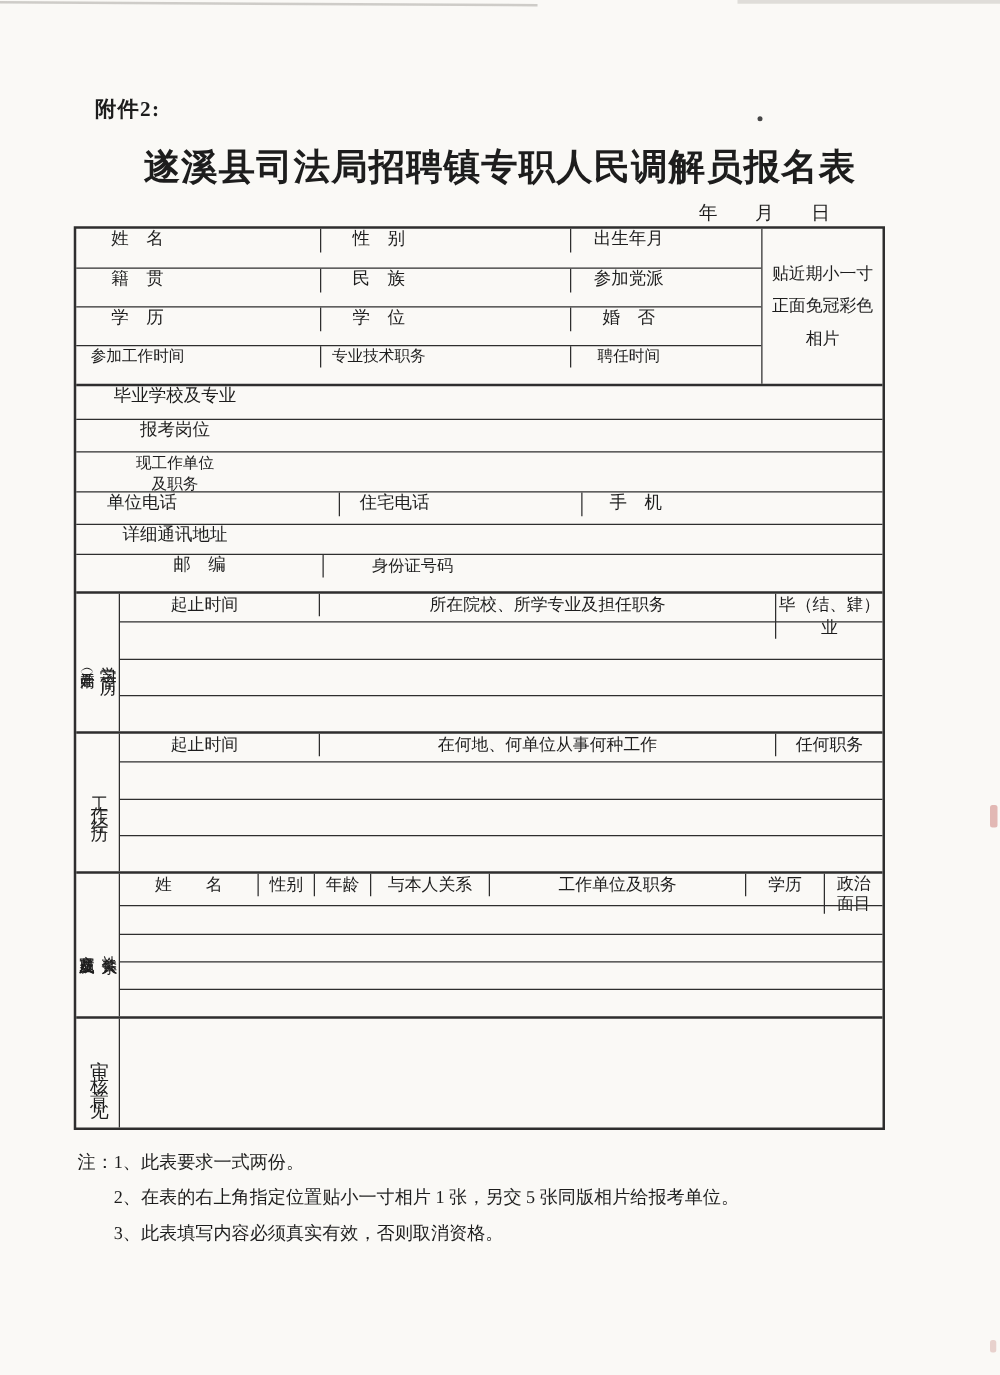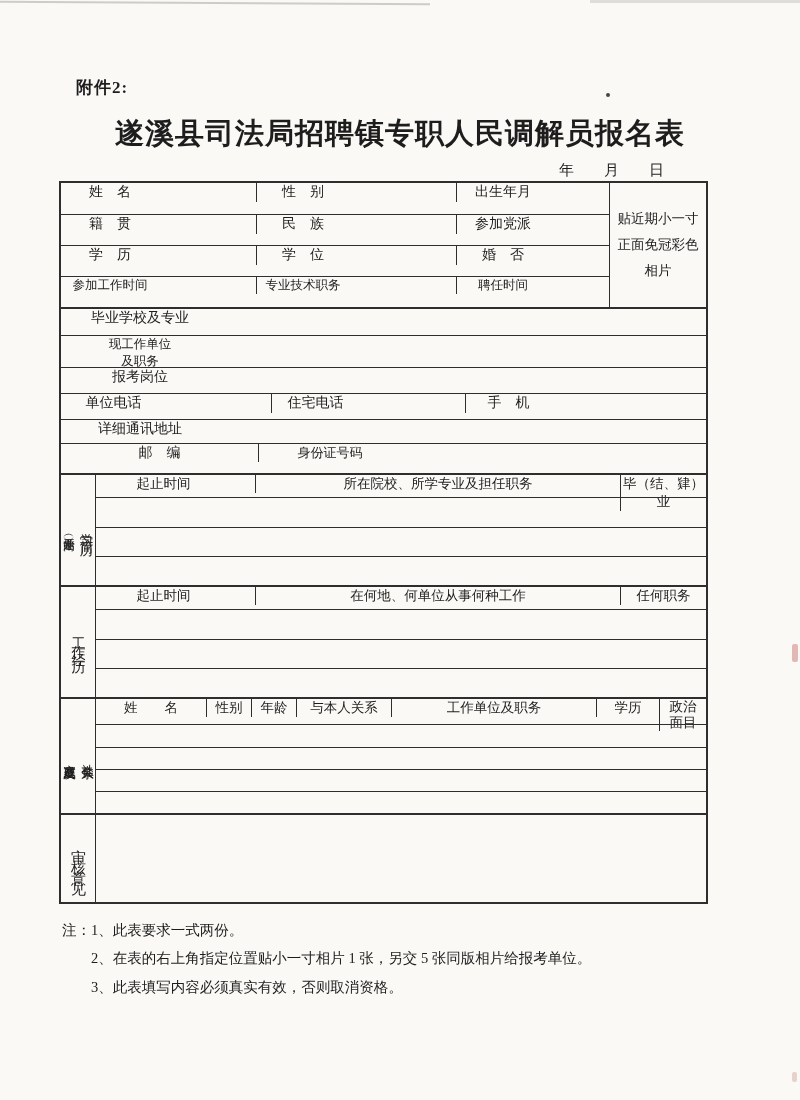--- a/index.html
+++ b/index.html
@@ -144,27 +144,27 @@
 正面免冠彩色
 相片</div>
   </div>
 
   <div class="section">
     <div class="stack flex1">
       <div class="row rb1">
         <div class="cell lab158">毕业学校及专业</div>
         <div class="cell flex1"></div>
       </div>
+      <div class="row rb3">
+        <div class="cell lab158">报考岗位</div>
+        <div class="cell flex1"></div>
+      </div>
       <div class="row rb2">
         <div class="cell lab158 small-label">现工作单位
 及职务</div>
-        <div class="cell flex1"></div>
-      </div>
-      <div class="row rb3">
-        <div class="cell lab158">报考岗位</div>
         <div class="cell flex1"></div>
       </div>
       <div class="row rb4">
         <div class="cell ph-l">单位电话</div>
         <div class="cell ph-v"></div>
         <div class="cell ph-l2">住宅电话</div>
         <div class="cell ph-v2"></div>
         <div class="cell ph-l3">手　机</div>
         <div class="cell flex1"></div>
       </div>

